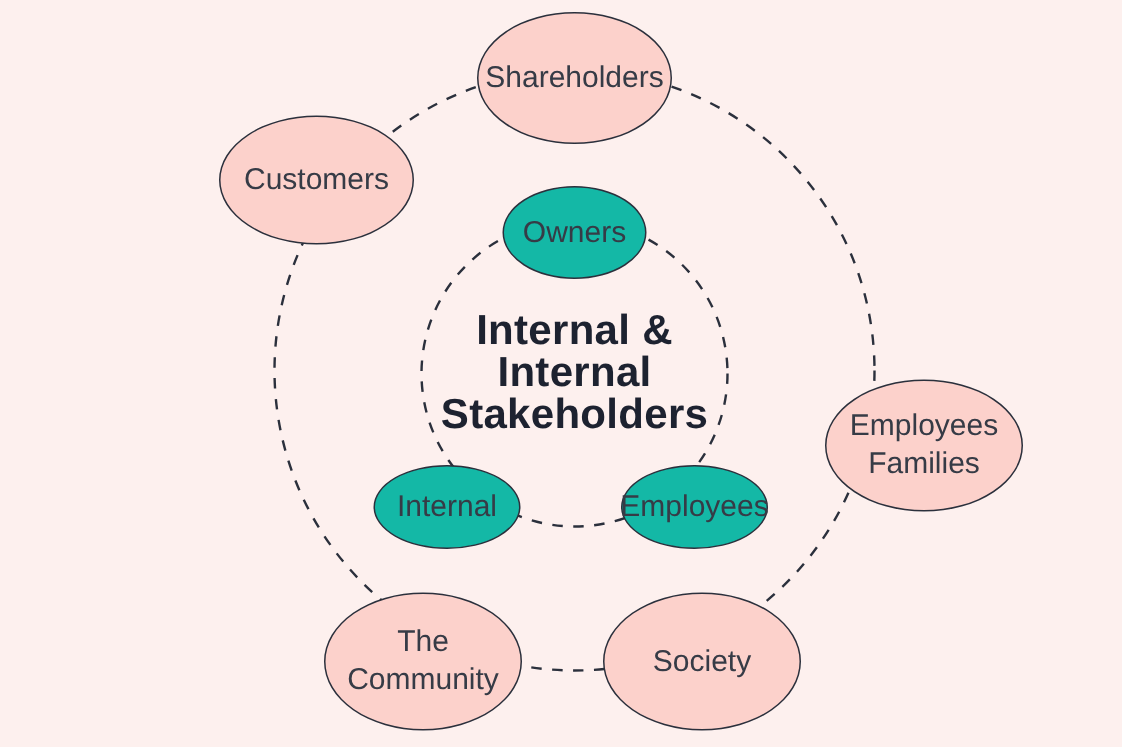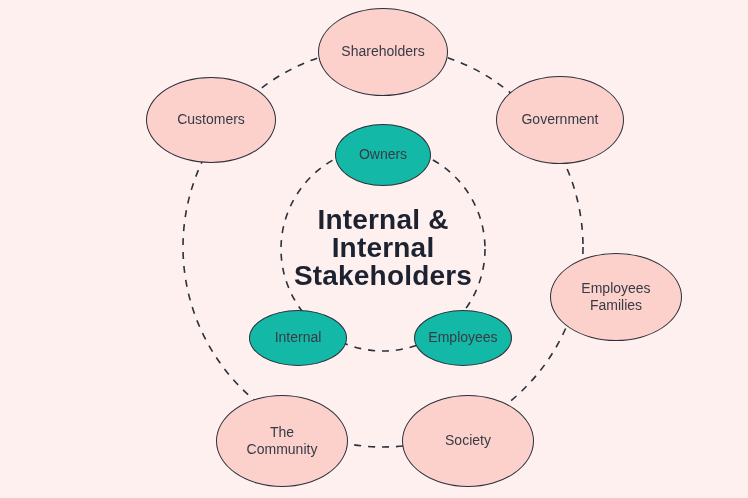--- a/index.html
+++ b/index.html
@@ -21,21 +21,21 @@
   .node {
     position: absolute;
     display: flex;
     align-items: center;
     justify-content: center;
     text-align: center;
     border: 1.6px solid #2b303c;
     border-radius: 50%;
     box-sizing: border-box;
     color: #363b46;
-    font-size: 14px;
+    font-size: 20px;
     line-height: 1.25;
   }
   .node.external { background: #fcd1cb; }
   .node.internal { background: #14b8a6; }
   .node .line { display: block; }
   .center-title {
     position: absolute;
     left: 288px;
     top: 206px;
     width: 190px;
@@ -58,23 +58,20 @@
   </svg>
 
   <div class="node external" style="left:318px; top:8px; width:130px; height:88px;">
     <span class="line">Shareholders</span>
   </div>
 
   <div class="node external" style="left:146px; top:77px; width:130px; height:86px;text-align:right;">
     <span class="line">Customers</span>
   </div>
 
-  <div class="node external" style="left:496px; top:76px; width:128px; height:88px;">
-    <span class="line">Government</span>
-  </div>
 
 
   <div class="node external" style="left:550px; top:253px; width:132px; height:88px;">
     <span>
       <span class="line">Employees</span>
       <span class="line">Families</span>
     </span>
   </div>
 
   <div class="node external" style="left:402px; top:395px; width:132px; height:92px;">

